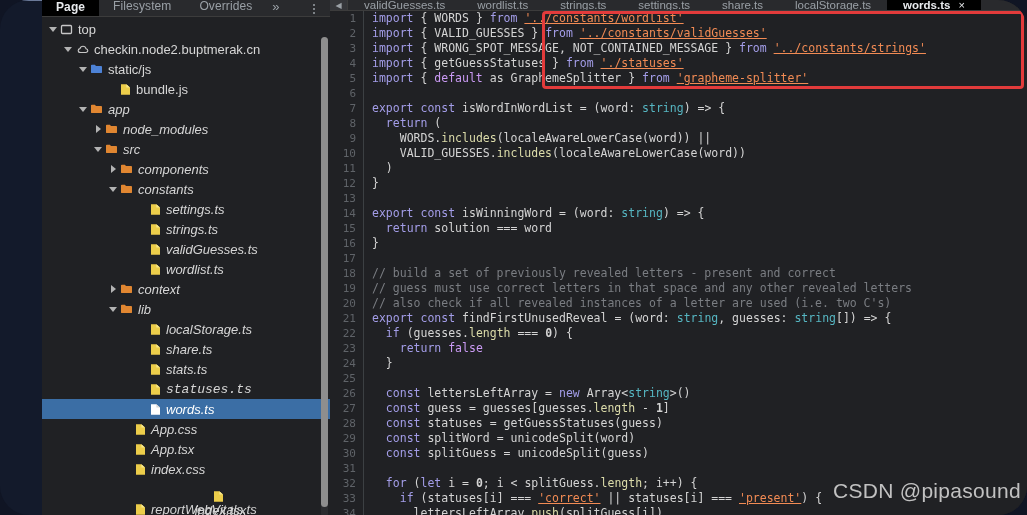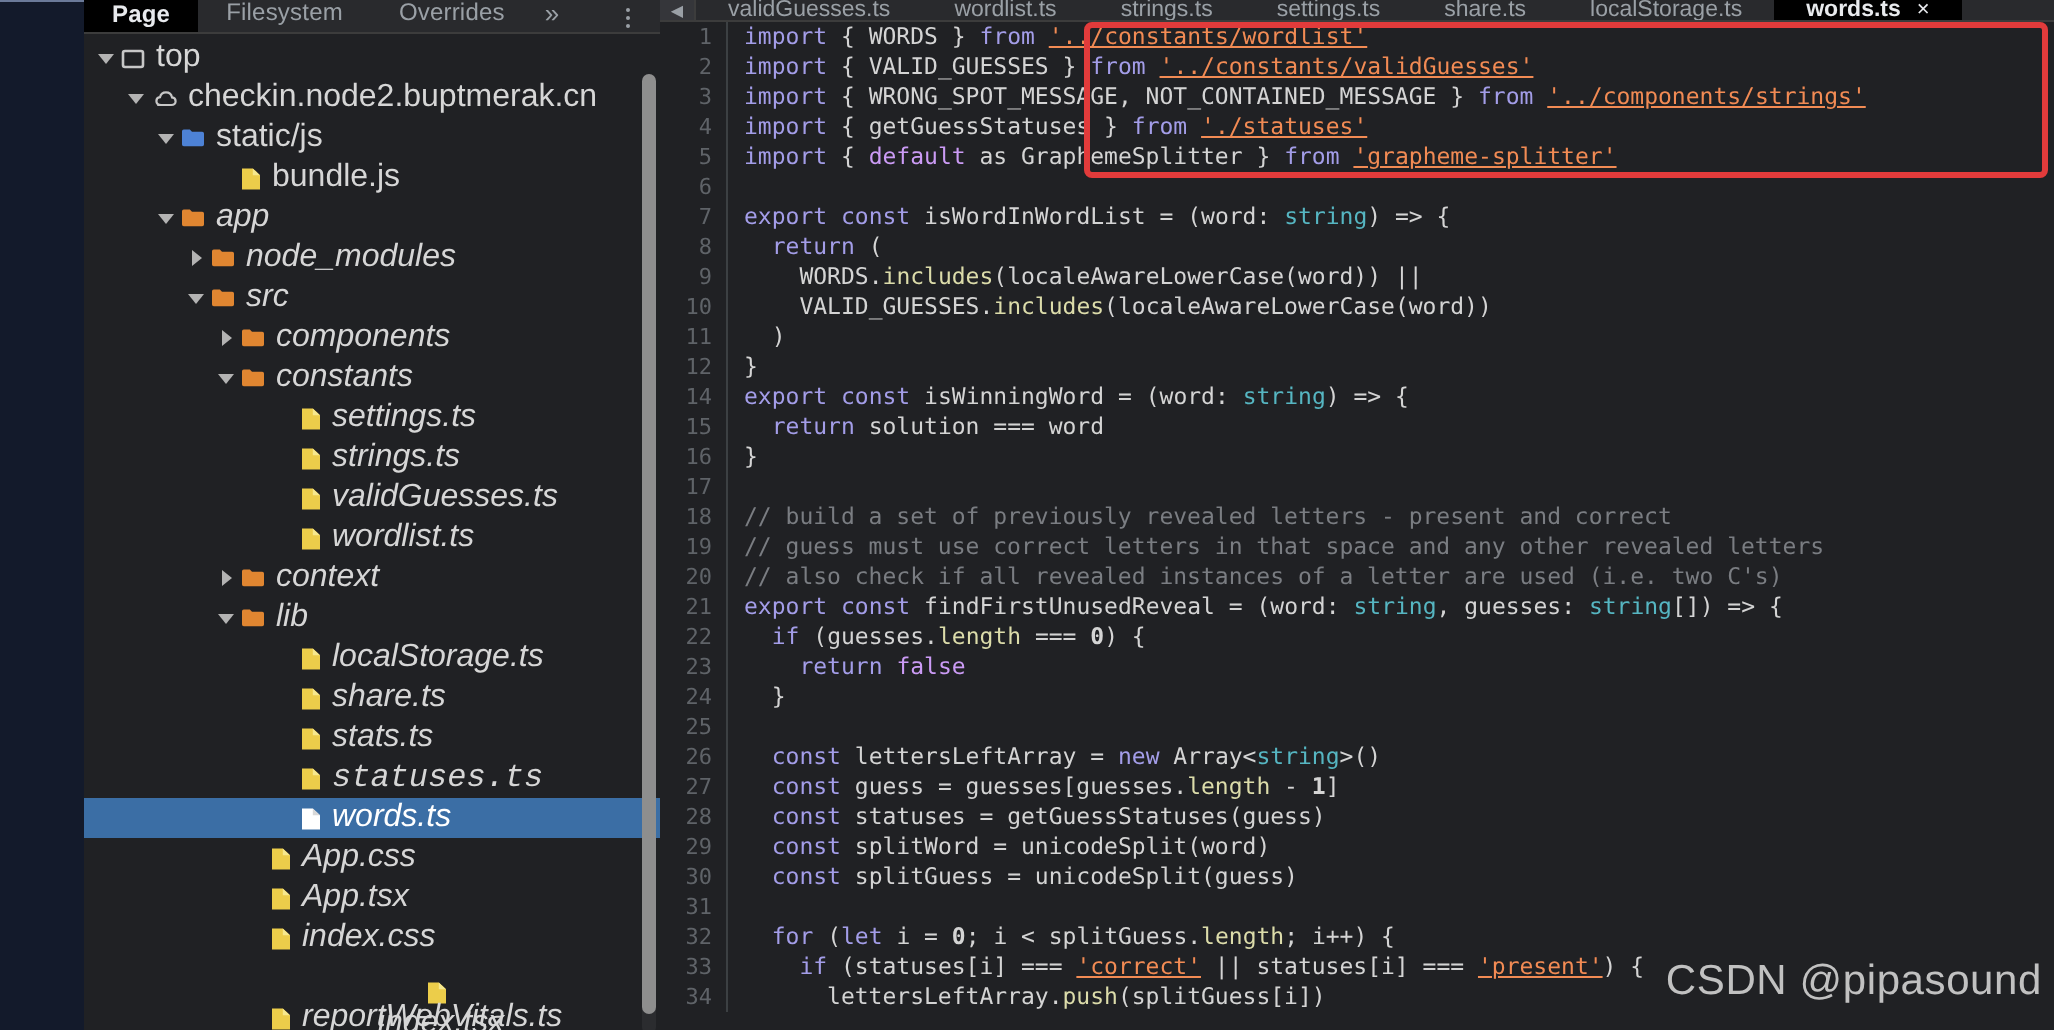--- a/index.html
+++ b/index.html
@@ -6,20 +6,21 @@
     margin: 0; padding: 0;
     width: 1027px; height: 515px;
     overflow: hidden;
     background: #101524;
     font-family: "Liberation Sans", sans-serif;
   }
   #root {
     position: relative;
     width: 1027px; height: 515px;
     overflow: hidden;
+    border-radius: 29px;
   }
 
   
   #page-strip {
     position: absolute; left: 0; top: 0;
     width: 42px; height: 515px;
     background: #131a2b;
     border-top: 1px solid #6b7a99;
     box-sizing: border-box;
   }
@@ -74,21 +75,21 @@
     height: 498px;
     overflow: hidden;
     padding-top: 2px;
     box-sizing: border-box;
   }
   .row {
     position: relative;
     height: 20px;
     display: flex;
     align-items: center;
-    font-size: 16px;
+    font-size: 13px;
     color: #d6d6d6;
     white-space: nowrap;
     cursor: default;
     padding-right: 12px;
   }
   .row.sel { background: #3b6ea5; color: #ffffff; }
   .twisty {
     width: 11px; height: 11px; flex: 0 0 11px;
     margin-right: 1px;
     position: relative;
@@ -507,30 +508,31 @@
         <div class="etab"><span>share.ts</span></div>
         <div class="etab"><span>localStorage.ts</span></div>
         <div class="etab active">
           <span>words.ts</span>
           <span class="x">×</span>
         </div>
       </div>
     <div id="code-area">
         <div class="cline"><span class="gutter">1</span><span class="code"><span class="t-kw">import</span><span class="t-pl"> { </span><span class="t-var">WORDS</span><span class="t-pl"> } </span><span class="t-kw">from</span><span class="t-pl"> </span><span class="t-str">'../constants/wordlist'</span></span></div>
         <div class="cline"><span class="gutter">2</span><span class="code"><span class="t-kw">import</span><span class="t-pl"> { </span><span class="t-var">VALID_GUESSES</span><span class="t-pl"> } </span><span class="t-kw">from</span><span class="t-pl"> </span><span class="t-str">'../constants/validGuesses'</span></span></div>
-        <div class="cline"><span class="gutter">3</span><span class="code"><span class="t-kw">import</span><span class="t-pl"> { </span><span class="t-var">WRONG_SPOT_MESSAGE, NOT_CONTAINED_MESSAGE</span><span class="t-pl"> } </span><span class="t-kw">from</span><span class="t-pl"> </span><span class="t-str">'../components/strings'</span></span></div>
+        <div class="cline"><span class="gutter">3</span><span class="code"><span class="t-kw">import</span><span class="t-pl"> { </span><span class="t-var">WRONG_SPOT_MESSAGE, NOT_CONTAINED_MESSAGE</span><span class="t-pl"> } </span><span class="t-kw">from</span><span class="t-pl"> </span><span class="t-str">'../constants/strings'</span></span></div>
         <div class="cline"><span class="gutter">4</span><span class="code"><span class="t-kw">import</span><span class="t-pl"> { </span><span class="t-var">getGuessStatuses</span><span class="t-pl"> } </span><span class="t-kw">from</span><span class="t-pl"> </span><span class="t-str">'./statuses'</span></span></div>
         <div class="cline"><span class="gutter">5</span><span class="code"><span class="t-kw">import</span><span class="t-pl"> { </span><span class="t-kw2">default</span><span class="t-pl"> as </span><span class="t-var">GraphemeSplitter</span><span class="t-pl"> } </span><span class="t-kw">from</span><span class="t-pl"> </span><span class="t-str">'grapheme-splitter'</span></span></div>
         <div class="cline"><span class="gutter">6</span><span class="code"></span></div>
         <div class="cline"><span class="gutter">7</span><span class="code"><span class="t-kw">export</span><span class="t-pl"> </span><span class="t-kw">const</span><span class="t-pl"> </span><span class="t-var">isWordInWordList</span><span class="t-pl"> = (</span><span class="t-var">word</span><span class="t-pl">: </span><span class="t-type">string</span><span class="t-pl">) =&gt; {</span></span></div>
         <div class="cline"><span class="gutter">8</span><span class="code"><span class="t-pl">  </span><span class="t-kw">return</span><span class="t-pl"> (</span></span></div>
         <div class="cline"><span class="gutter">9</span><span class="code"><span class="t-pl">    </span><span class="t-var">WORDS</span><span class="t-pl">.</span><span class="t-fn">includes</span><span class="t-pl">(localeAwareLowerCase(word)) ||</span></span></div>
         <div class="cline"><span class="gutter">10</span><span class="code"><span class="t-pl">    </span><span class="t-var">VALID_GUESSES</span><span class="t-pl">.</span><span class="t-fn">includes</span><span class="t-pl">(localeAwareLowerCase(word))</span></span></div>
         <div class="cline"><span class="gutter">11</span><span class="code"><span class="t-pl">  )</span></span></div>
         <div class="cline"><span class="gutter">12</span><span class="code"><span class="t-pl">}</span></span></div>
+        <div class="cline"><span class="gutter">13</span><span class="code"></span></div>
         <div class="cline"><span class="gutter">14</span><span class="code"><span class="t-kw">export</span><span class="t-pl"> </span><span class="t-kw">const</span><span class="t-pl"> </span><span class="t-var">isWinningWord</span><span class="t-pl"> = (</span><span class="t-var">word</span><span class="t-pl">: </span><span class="t-type">string</span><span class="t-pl">) =&gt; {</span></span></div>
         <div class="cline"><span class="gutter">15</span><span class="code"><span class="t-pl">  </span><span class="t-kw">return</span><span class="t-pl"> solution === word</span></span></div>
         <div class="cline"><span class="gutter">16</span><span class="code"><span class="t-pl">}</span></span></div>
         <div class="cline"><span class="gutter">17</span><span class="code"></span></div>
         <div class="cline"><span class="gutter">18</span><span class="code"><span class="t-cmt">// build a set of previously revealed letters - present and correct</span></span></div>
         <div class="cline"><span class="gutter">19</span><span class="code"><span class="t-cmt">// guess must use correct letters in that space and any other revealed letters</span></span></div>
         <div class="cline"><span class="gutter">20</span><span class="code"><span class="t-cmt">// also check if all revealed instances of a letter are used (i.e. two C's)</span></span></div>
         <div class="cline"><span class="gutter">21</span><span class="code"><span class="t-kw">export</span><span class="t-pl"> </span><span class="t-kw">const</span><span class="t-pl"> </span><span class="t-var">findFirstUnusedReveal</span><span class="t-pl"> = (</span><span class="t-var">word</span><span class="t-pl">: </span><span class="t-type">string</span><span class="t-pl">, guesses: </span><span class="t-type">string</span><span class="t-pl">[]) =&gt; {</span></span></div>
         <div class="cline"><span class="gutter">22</span><span class="code"><span class="t-pl">  </span><span class="t-kw">if</span><span class="t-pl"> (guesses.</span><span class="t-fn">length</span><span class="t-pl"> === </span><span class="t-num">0</span><span class="t-pl">) {</span></span></div>
         <div class="cline"><span class="gutter">23</span><span class="code"><span class="t-pl">    </span><span class="t-kw">return</span><span class="t-pl"> </span><span class="t-kw2">false</span></span></div>

